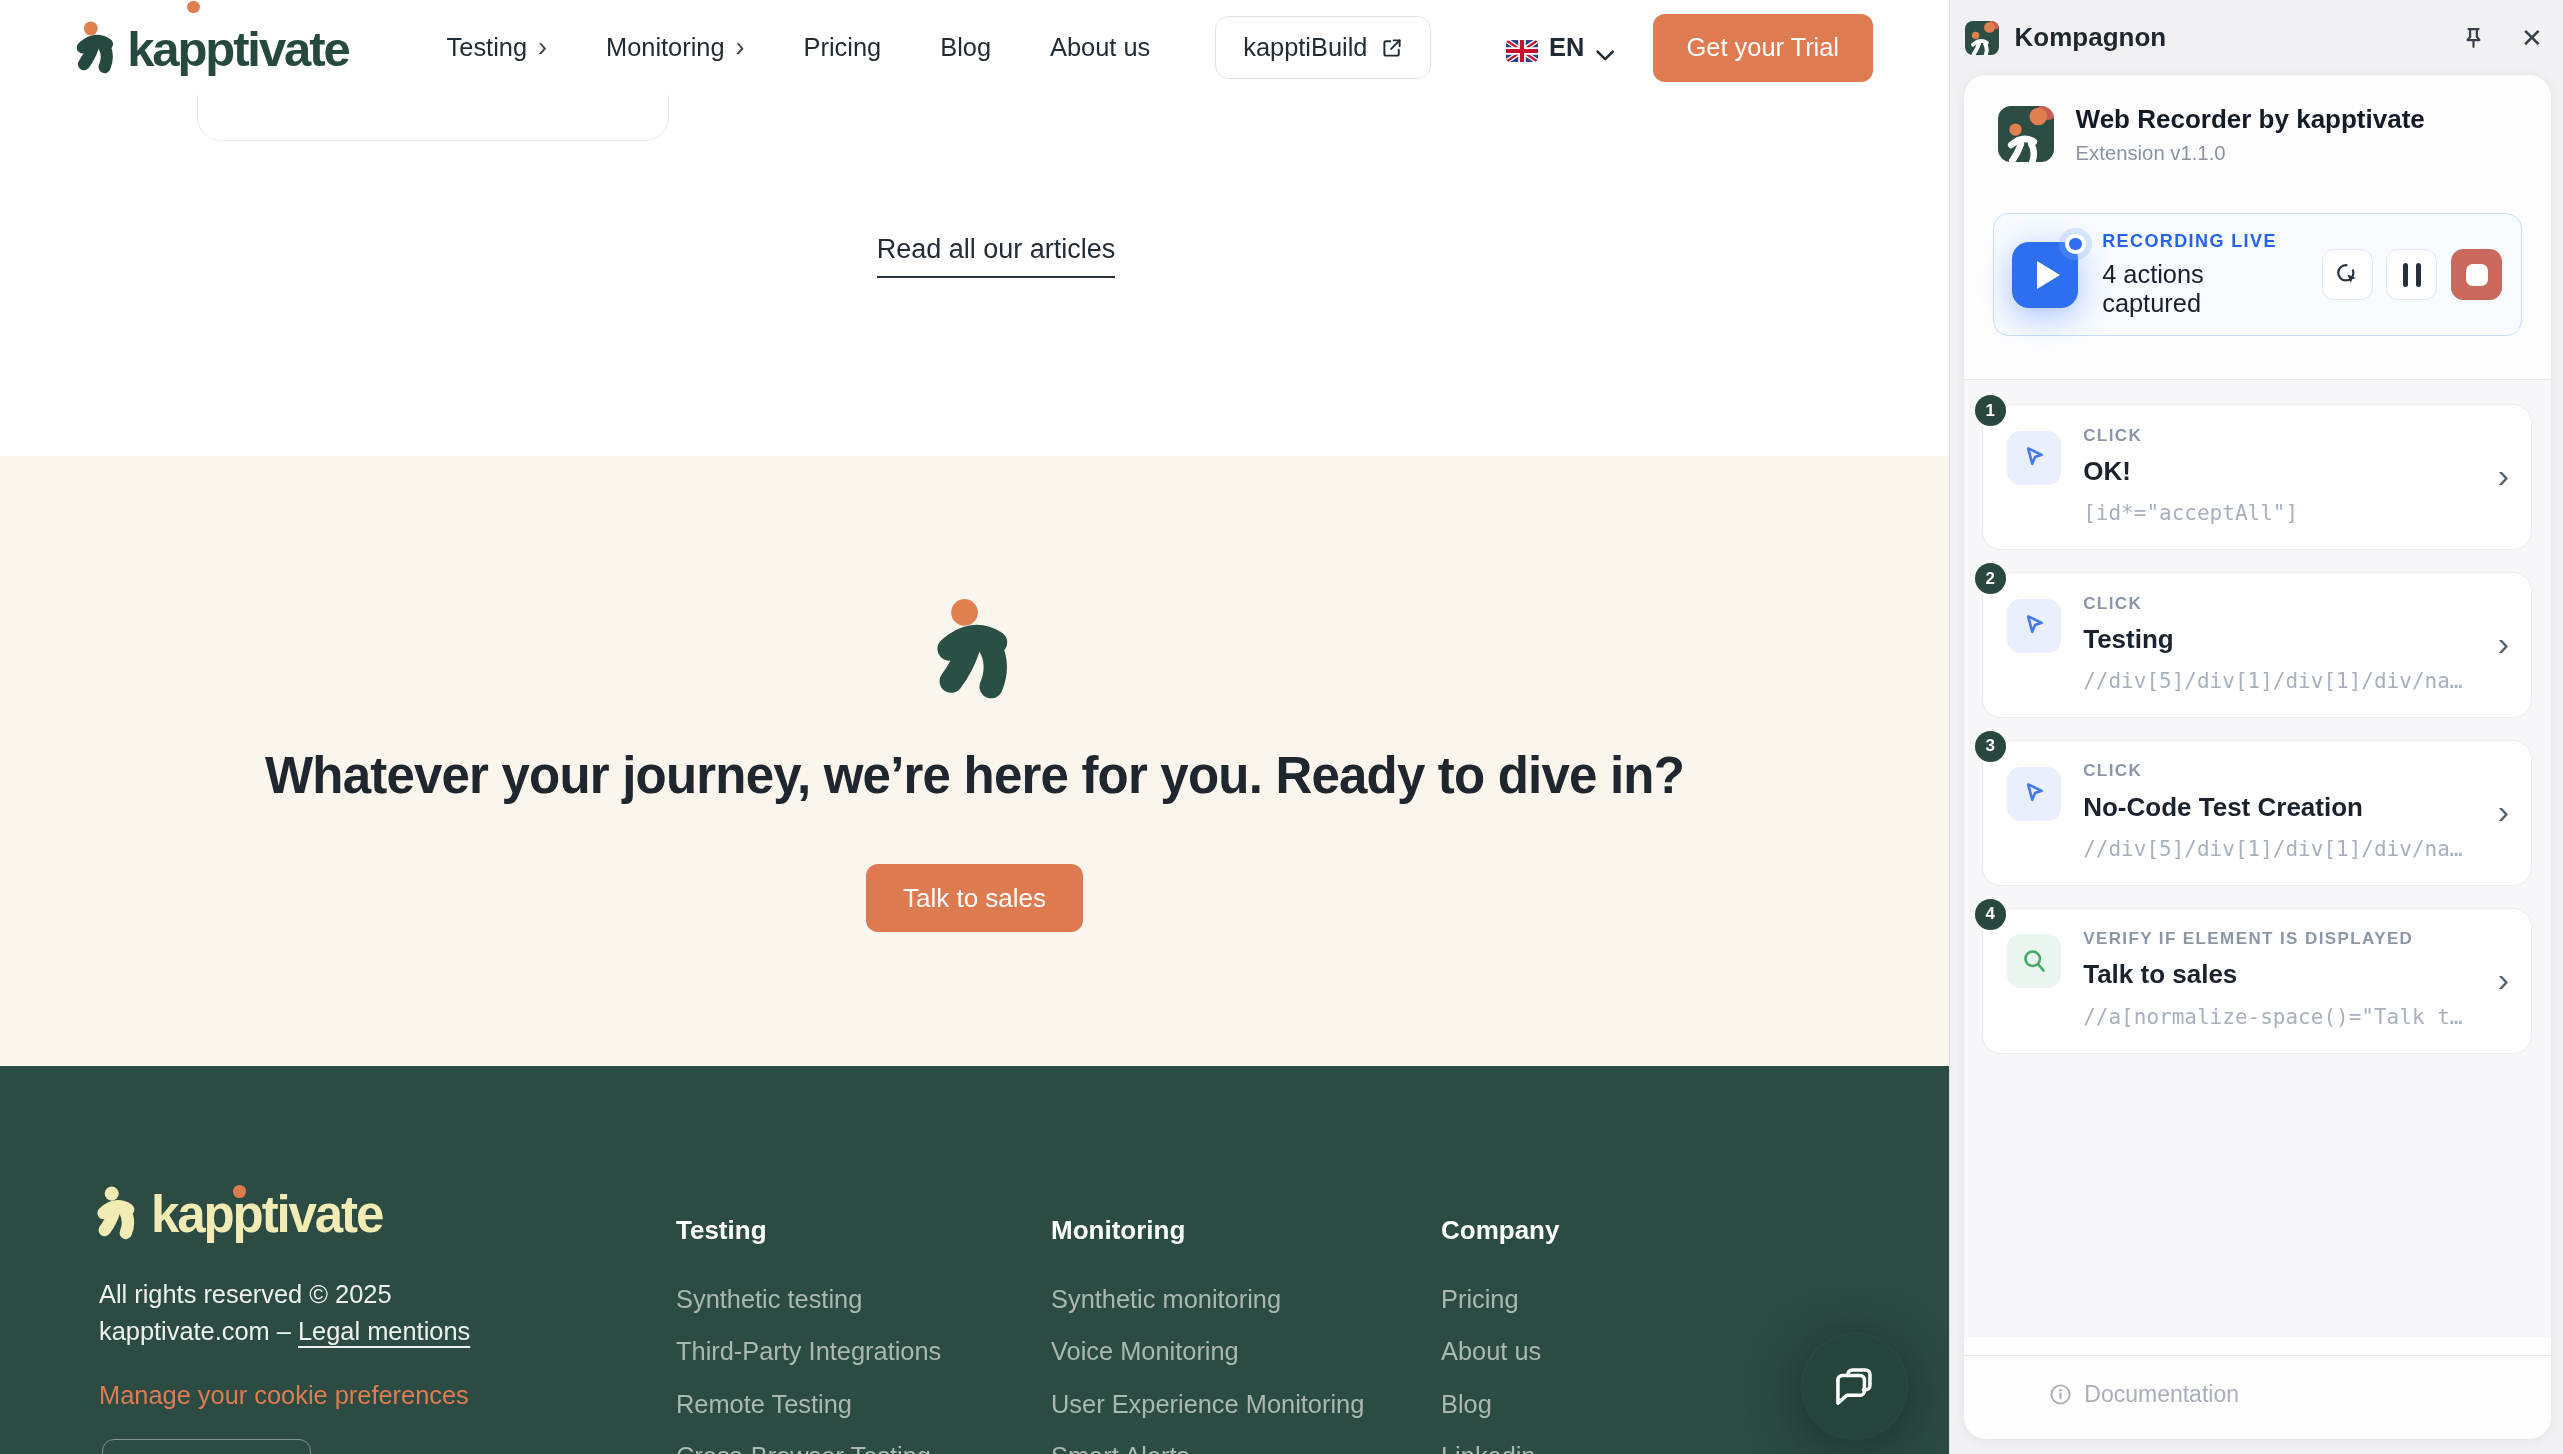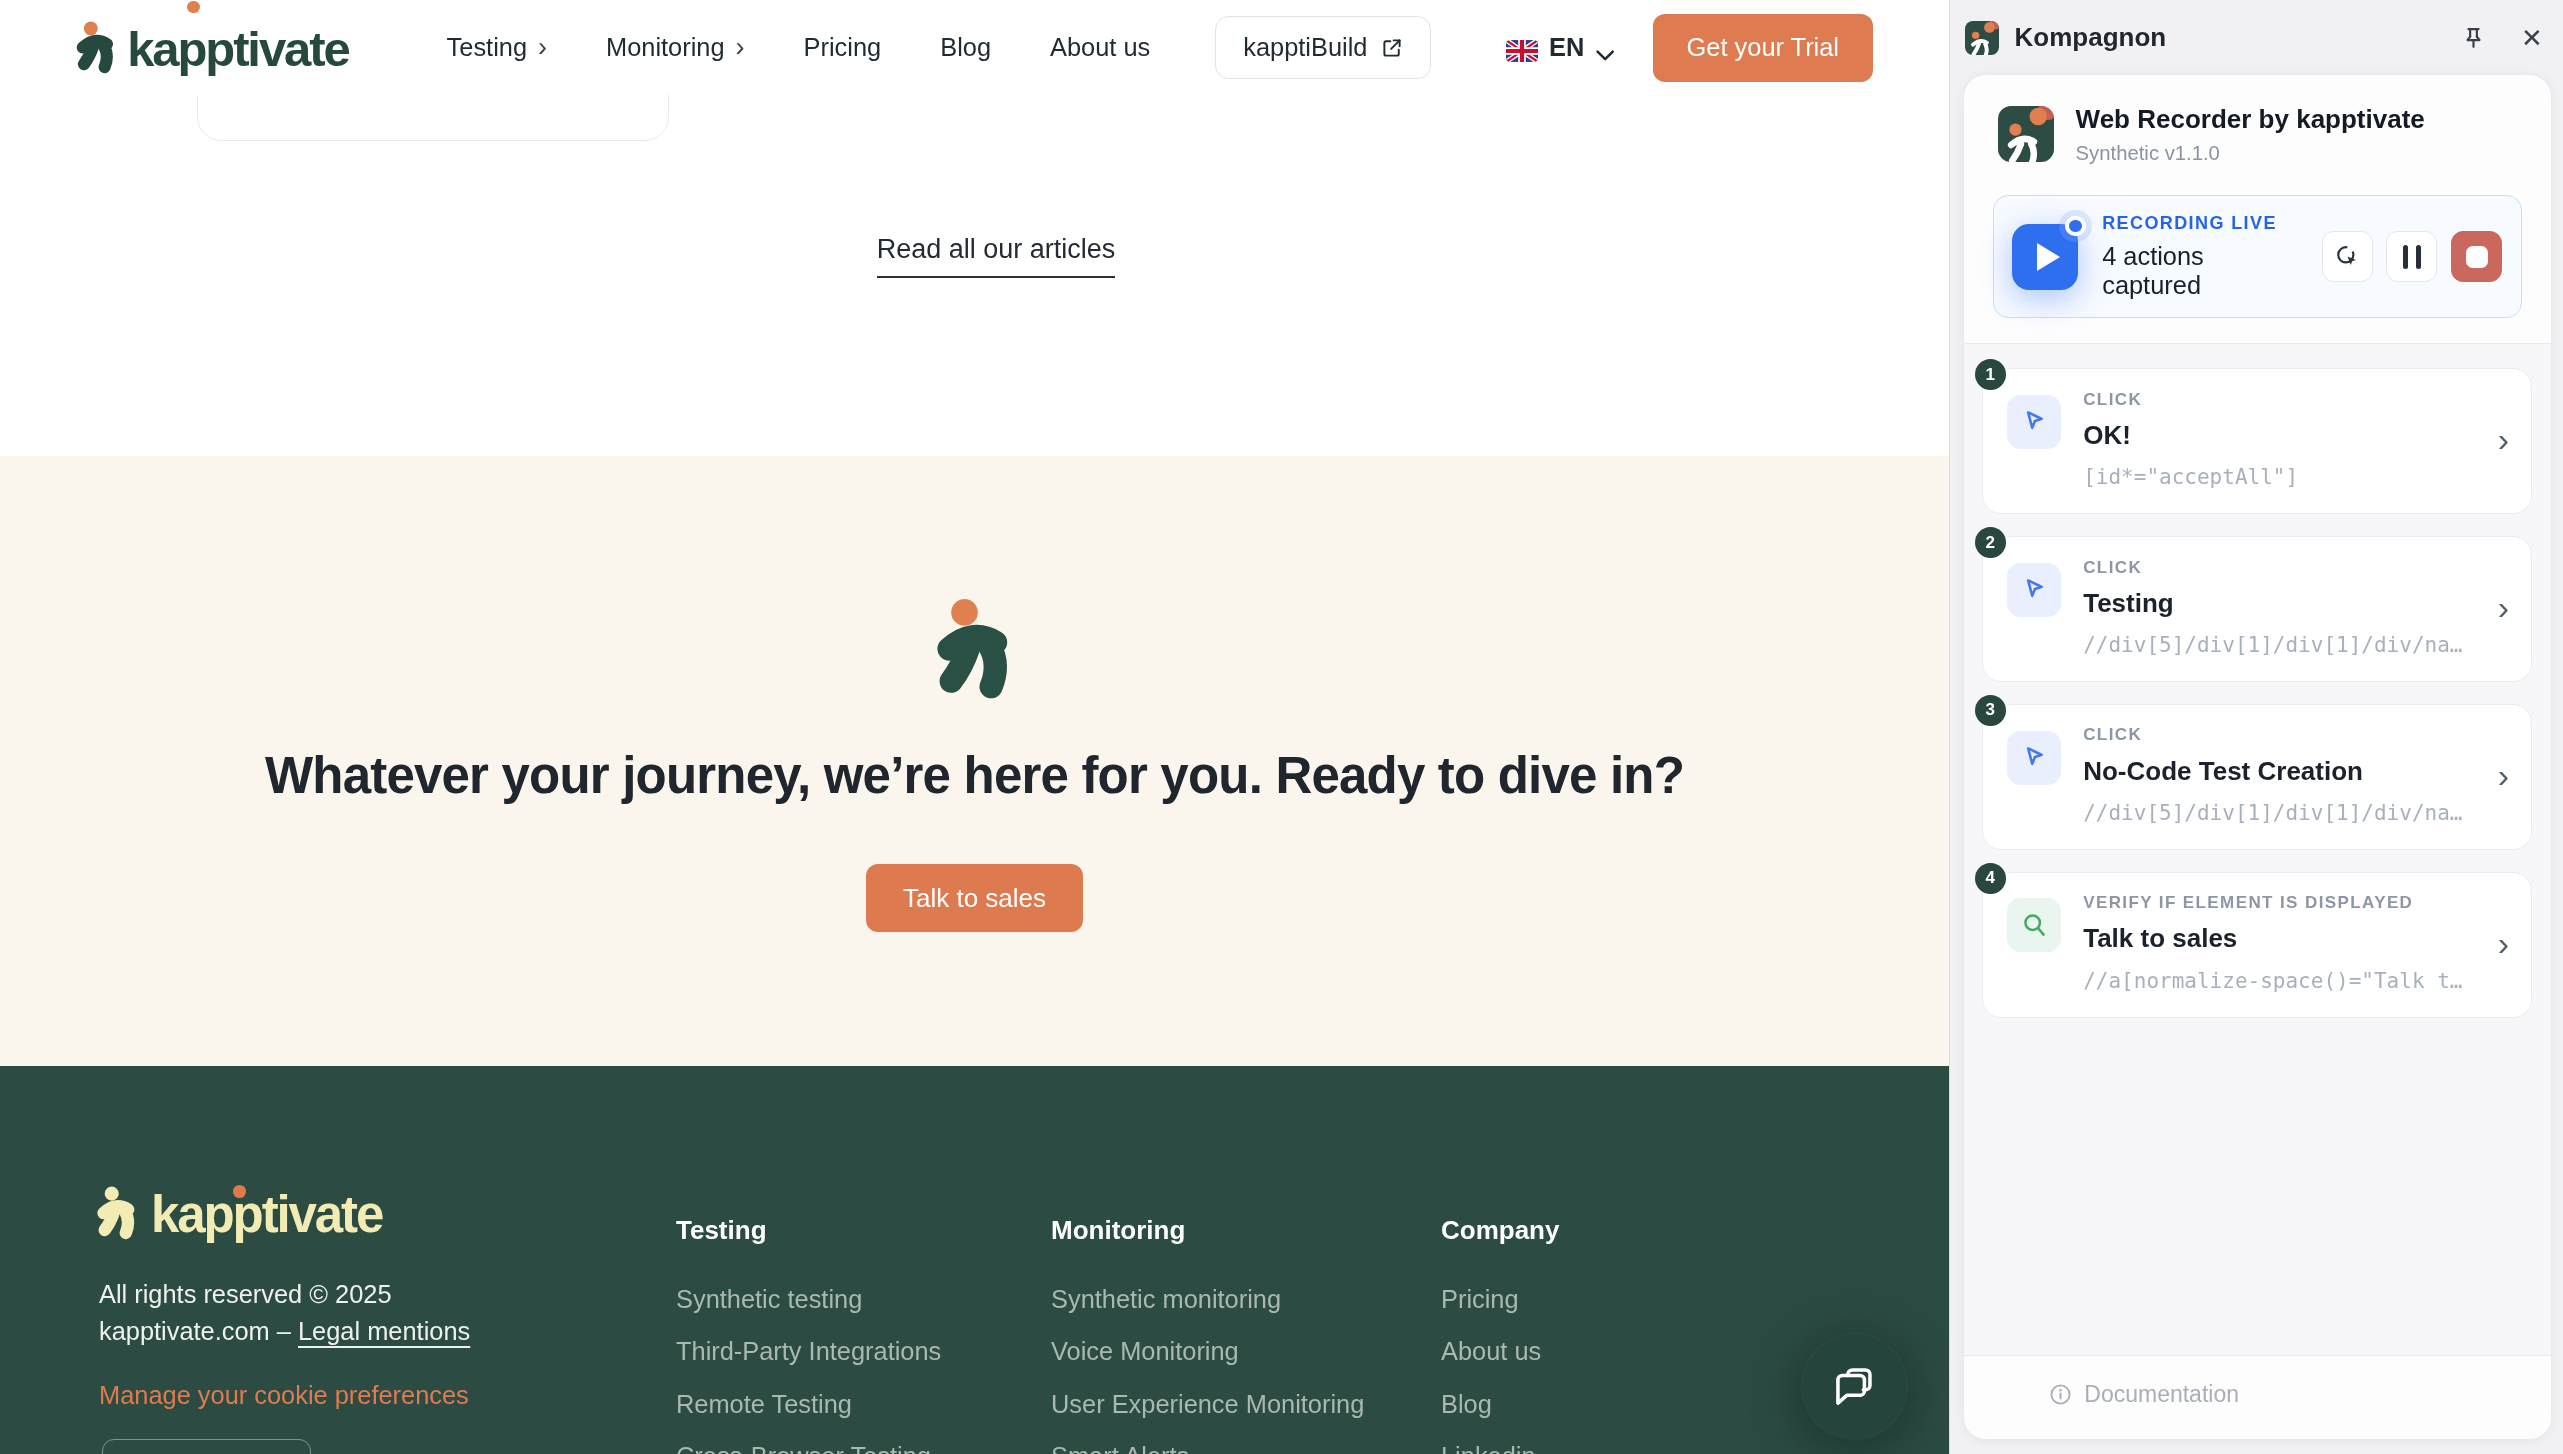--- a/index.html
+++ b/index.html
@@ -74,21 +74,21 @@
            background:#f1f0f3; border-left:0.8px solid #dddde2; }
   .tbar { height:75px; display:flex; align-items:center; padding:0 20.3px 0 15.3px; }
   .tb-icon { width:34px; height:34px; }
   .tb-title { margin-left:15.3px; font-size:26px; font-weight:600; color:#1f262e; }
   .tb-actions { margin-left:auto; display:flex; align-items:center; gap:34px; }
   .tb-pin { width:27px; height:27px; cursor:pointer; }
   .tb-close { font-size:26px; color:#3a414b; cursor:pointer; line-height:1; }
 
   .panel-card { position:absolute; left:13.6px; top:75px; width:587px; bottom:15.3px;
                 background:#fdfdfe; border-radius:22px; overflow:hidden;
-                display:flex; flex-direction:column; box-shadow:0 1.7px 12px rgba(25,35,45,.06); }
+                display:flex; flex-direction:column; box-shadow:0 1.7px 12px rgba(25,35,45,.06);gap:18px; }
   .ext-header { display:flex; align-items:center; gap:22px; padding:29px 34px 18.6px; }
   .ext-icon { width:56px; height:56px; }
   .ext-title { font-size:26px; font-weight:700; color:#141b26; }
   .ext-sub { margin-top:6.8px; font-size:20.3px; color:#8b93a3; }
 
   .record-box { margin:12px 29px 25.4px; border:1.7px solid #c9ddf9; background:#f7faff;
                 border-radius:15.3px; padding:17px 18.6px; display:flex; align-items:center; gap:24px; }
   .play-tile { position:relative; flex:none; width:66px; height:66px; border-radius:17px;
                background:#2e6ff0; display:grid; place-items:center; cursor:pointer;
                box-shadow:0 8.5px 30.5px rgba(80,130,250,.45); }
@@ -324,21 +324,21 @@
             <g stroke="#fff" stroke-width="12" stroke-linecap="round" fill="none" transform="translate(7,16) scale(0.62)">
               <path d="M13 46 Q34 27 55 40"></path>
                 <path d="M31 44 Q25 62 15 75"></path>
                 <path d="M50 44 Q59 60 51 80"></path>
             </g>
             <circle cx="20" cy="27" r="7" fill="#e0804f"></circle>
           </g>
         </svg>
         <div>
           <div class="ext-title">Web Recorder by kapptivate</div>
-          <div class="ext-sub">Synthetic v1.1.0</div>
+          <div class="ext-sub">Extension v1.1.0</div>
         </div>
       </div>
 
       <div class="record-box">
         <div class="play-tile">
           <span class="play-tri"></span>
           <span class="play-dot"></span>
         </div>
         <div>
           <div class="rec-label">RECORDING LIVE</div>

